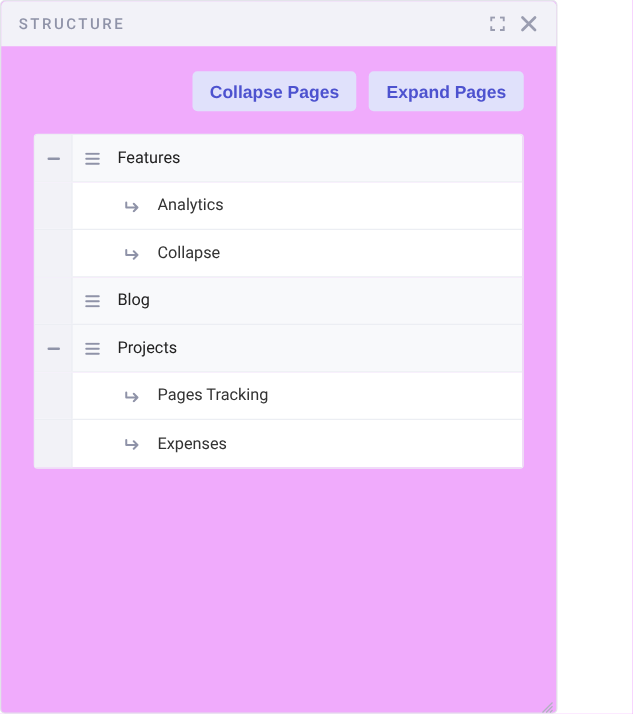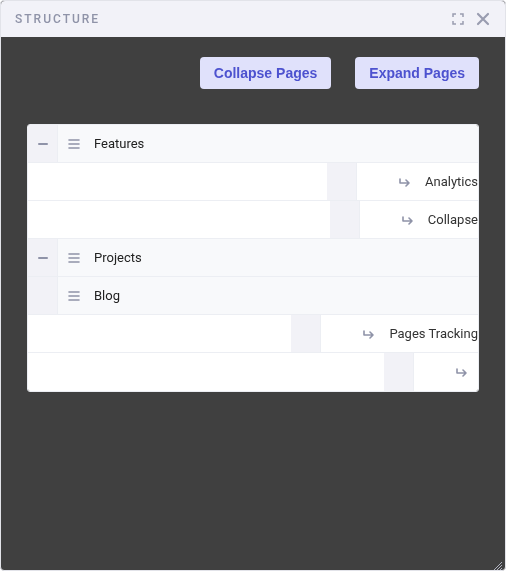--- a/index.html
+++ b/index.html
@@ -6,25 +6,25 @@
       margin: 0;
       padding: 0;
       box-sizing: border-box;
     }
     body {
       font-family: -apple-system, BlinkMacSystemFont, "Segoe UI", Roboto, Helvetica, Arial, sans-serif;
       background: #fff;
       padding: 0;
     }
     .panel {
-      width: 506px;
+      width: 446px;
       height: 571px;
       border: 1px solid #e2e3e9;
       border-radius: 4px;
-      background: #404040;
+      background: #f0abfc;
       position: relative;
       display: flex;
       flex-direction: column;
     }
     .panel-header {
       background: #f2f2f8;
       padding: 10px 14px;
       display: flex;
       align-items: center;
       justify-content: space-between;
@@ -56,22 +56,22 @@
       height: 16px;
       font-size: 16px;
     }
     .panel-body {
       padding: 20px 26px 26px 26px;
       flex: 1;
     }
     .button-row {
       display: flex;
       justify-content: flex-end;
-      gap: 24px;
-      margin-bottom: 35px;
+      gap: 10px;
+      margin-bottom: 18px;
     }
     .btn {
       background: #e0e1fb;
       color: #4d52cf;
       border: none;
       border-radius: 4px;
       padding: 8px 14px;
       font-size: 14px;
       font-weight: 600;
       cursor: pointer;
@@ -126,21 +126,20 @@
     }
     .label-cell.normal {
       font-weight: 400;
       color: #333;
     }
     .row-parent {
       background: #f8f9fb;
     }
     .row-child {
       background: #fff;
-      justify-content: flex-end;
     }
     .icn {
       color: #8f93a8;
       display: inline-flex;
     }
     .resize-grip {
       position: absolute;
       right: 2px;
       bottom: 2px;
       width: 12px;
@@ -212,67 +211,68 @@
           <div class="handle-cell child">
             <span class="icn">
               <svg width="14" height="10" viewBox="0 0 14 10" fill="none" stroke="currentColor" stroke-width="1.6" stroke-linecap="round" stroke-linejoin="round">
                 <path d="M2 2 L2 6 L11 6 M8 3 L11 6 L8 9"></path>
               </svg>
             </span>
           </div>
           <div class="label-cell normal">Collapse</div>
         </div>
         <div class="tree-row row-parent">
+          <div class="caret-cell empty"></div>
+          <div class="handle-cell">
+            <span class="icn">
+              <svg width="12" height="10" viewBox="0 0 12 10" fill="none" stroke="currentColor" stroke-width="1.6" stroke-linecap="round">
+                <path d="M1 1 L11 1 M1 5 L11 5 M1 9 L11 9"></path>
+              </svg>
+            </span>
+          </div>
+          <div class="label-cell bold">Blog</div>
+        </div>
+        <div class="tree-row row-parent">
           <div class="caret-cell">
             <span class="icn">
               <svg width="12" height="12" viewBox="0 0 12 12" fill="none" stroke="currentColor" stroke-width="2" stroke-linecap="round">
                 <path d="M2 6 L10 6"></path>
               </svg>
             </span>
           </div>
           <div class="handle-cell">
             <span class="icn">
               <svg width="12" height="10" viewBox="0 0 12 10" fill="none" stroke="currentColor" stroke-width="1.6" stroke-linecap="round">
                 <path d="M1 1 L11 1 M1 5 L11 5 M1 9 L11 9"></path>
               </svg>
             </span>
           </div>
           <div class="label-cell bold">Projects</div>
         </div>
-        <div class="tree-row row-parent">
-          <div class="caret-cell empty"></div>
-          <div class="handle-cell">
-            <span class="icn">
-              <svg width="12" height="10" viewBox="0 0 12 10" fill="none" stroke="currentColor" stroke-width="1.6" stroke-linecap="round">
-                <path d="M1 1 L11 1 M1 5 L11 5 M1 9 L11 9"></path>
-              </svg>
-            </span>
-          </div>
-          <div class="label-cell bold">Blog</div>
-        </div>
         <div class="tree-row row-child">
           <div class="caret-cell empty"></div>
           <div class="handle-cell child">
             <span class="icn">
               <svg width="14" height="10" viewBox="0 0 14 10" fill="none" stroke="currentColor" stroke-width="1.6" stroke-linecap="round" stroke-linejoin="round">
                 <path d="M2 2 L2 6 L11 6 M8 3 L11 6 L8 9"></path>
               </svg>
             </span>
           </div>
           <div class="label-cell normal">Pages Tracking</div>
         </div>
         <div class="tree-row row-child">
           <div class="caret-cell empty"></div>
           <div class="handle-cell child">
             <span class="icn">
               <svg width="14" height="10" viewBox="0 0 14 10" fill="none" stroke="currentColor" stroke-width="1.6" stroke-linecap="round" stroke-linejoin="round">
                 <path d="M2 2 L2 6 L11 6 M8 3 L11 6 L8 9"></path>
               </svg>
             </span>
           </div>
+          <div class="label-cell normal">Expenses</div>
         </div>
       </div>
   </div>
 
   <span class="resize-grip">
     <svg width="12" height="12" viewBox="0 0 12 12" fill="none" stroke="currentColor" stroke-width="1">
       <path d="M11 3 L3 11 M11 6 L6 11 M11 9 L9 11"></path>
     </svg>
   </span>
 </div>

